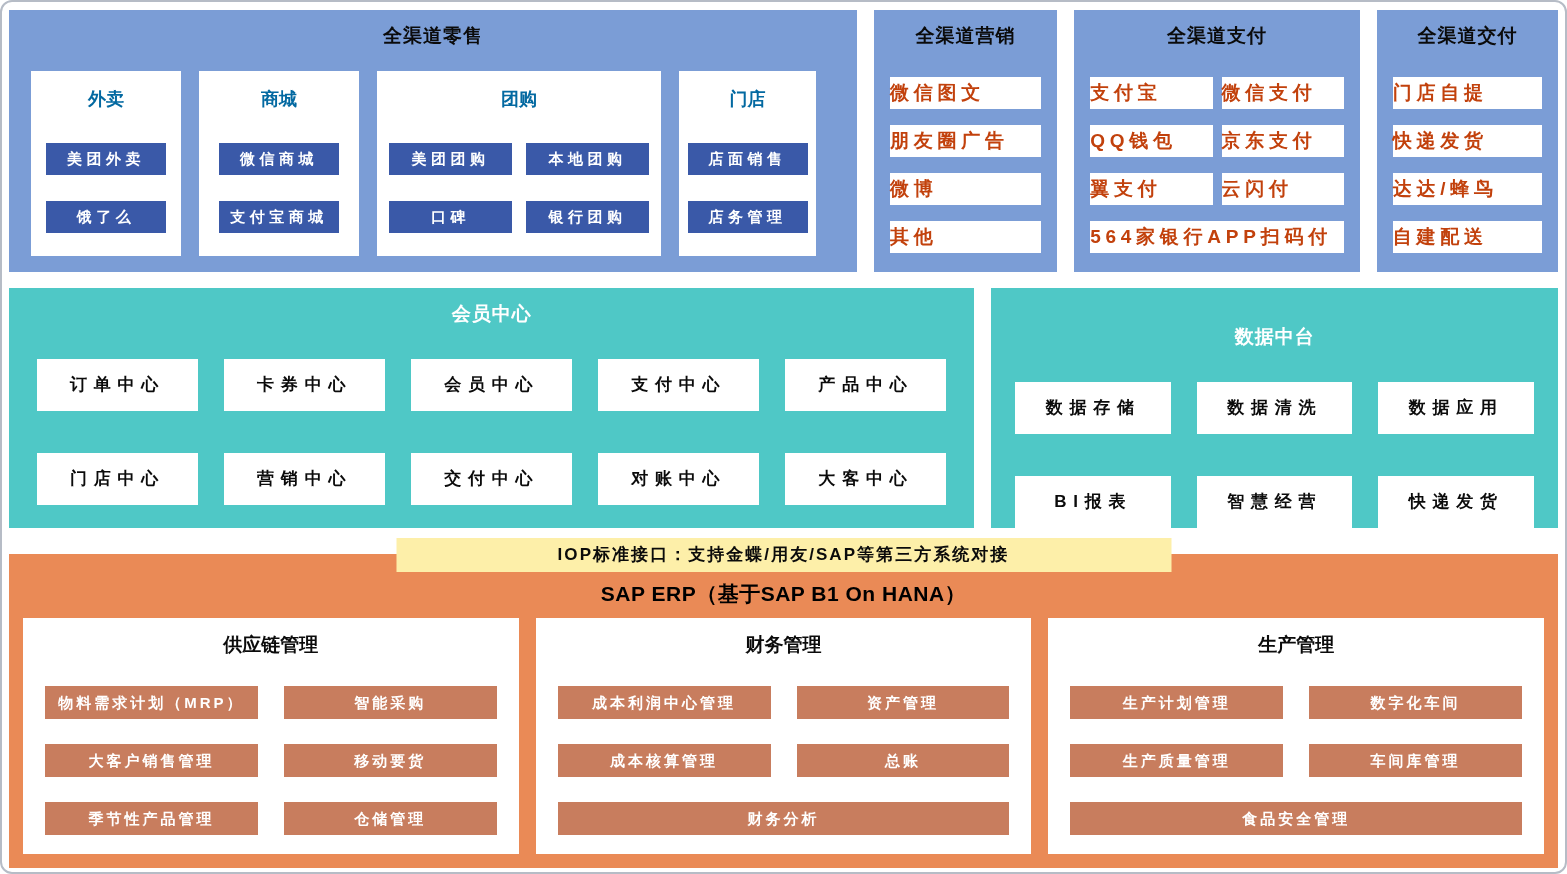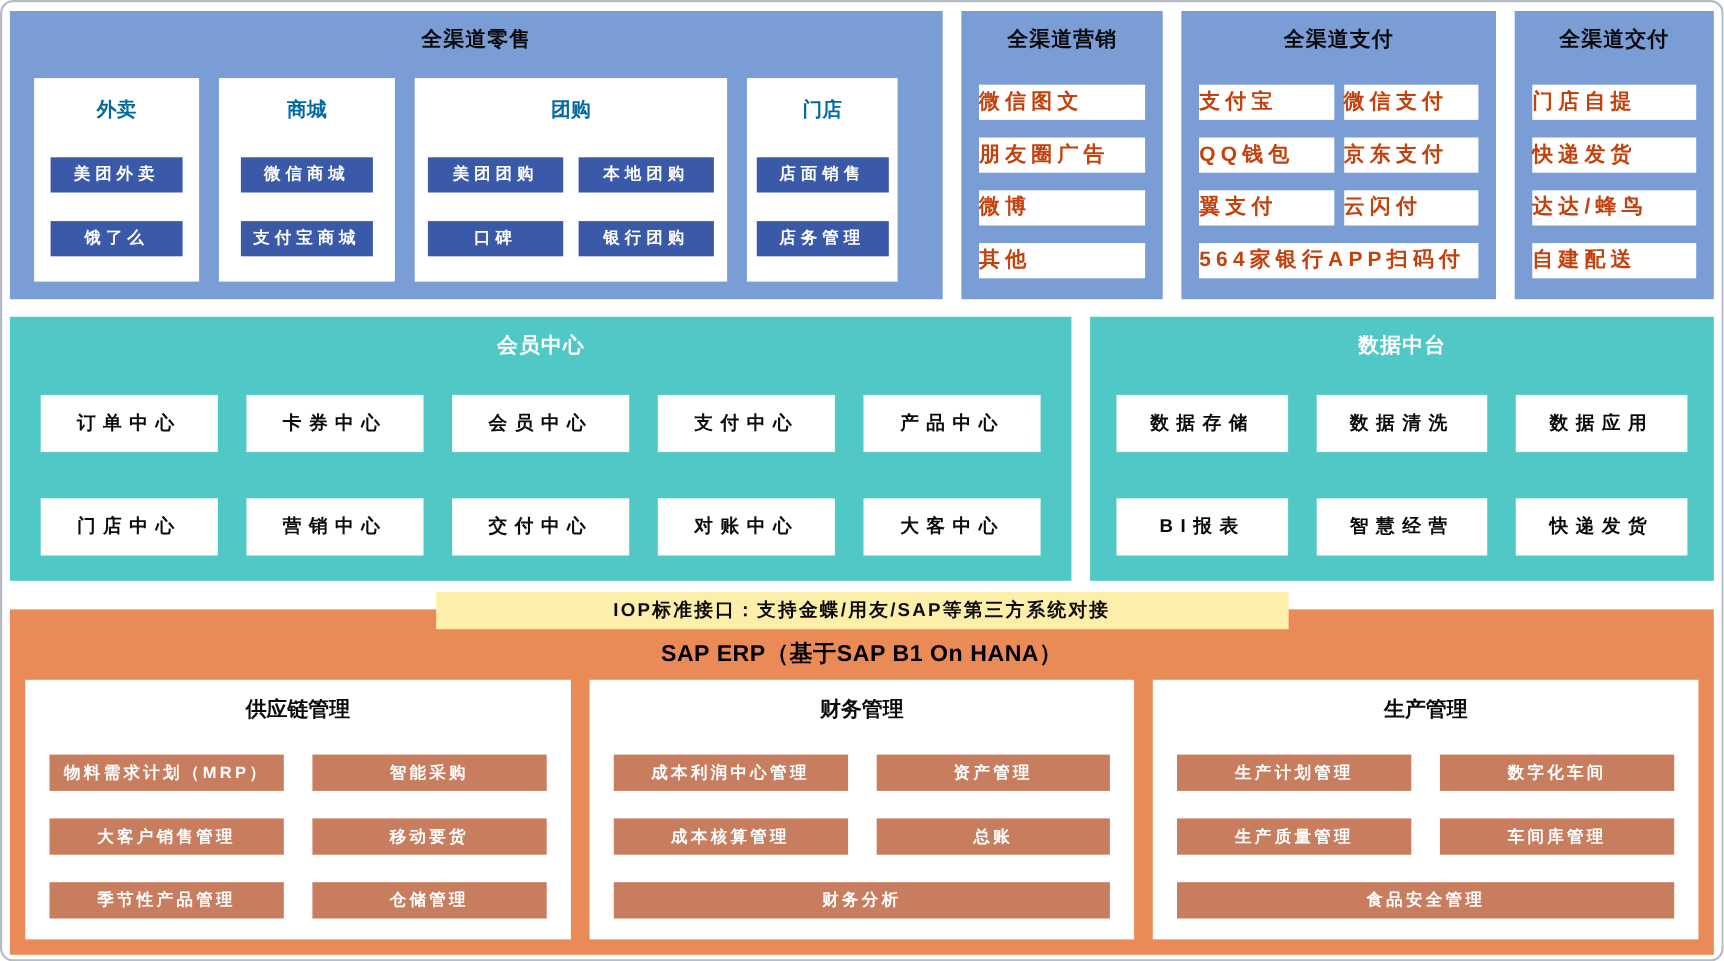--- a/index.html
+++ b/index.html
@@ -54,21 +54,21 @@
   .pay-grid { display: grid; grid-template-columns: 1fr 1fr; gap: 16px 9px; padding: 0 16px; margin-top: 28px; }
   .span2 { grid-column: 1 / -1; }
   .w-chip {
     background: #ffffff; color: #c2410c;
     height: 32px; line-height: 32px; text-align: left;
     font-size: 19px; font-weight: bold; letter-spacing: .25em;
   }
 
   
   .business { width: 968px; }
-  .data { width: 568px; }
+  .data { width: 568px; justify-content: flex-end; }
   .mid-grid5 { display: grid; grid-template-columns: repeat(5, 1fr); gap: 42px 26px; padding: 0 28px; margin-top: 32px; }
   .mid-grid3 { display: grid; grid-template-columns: repeat(3, 1fr); gap: 42px 26px; padding: 0 24px; margin-top: 32px; }
   .mid-chip {
     background: #ffffff; color: #0b0b0b;
     height: 52px; line-height: 52px; text-align: center;
     font-size: 17px; font-weight: bold; letter-spacing: .4em;
   }
 
   
   .iop-banner {

